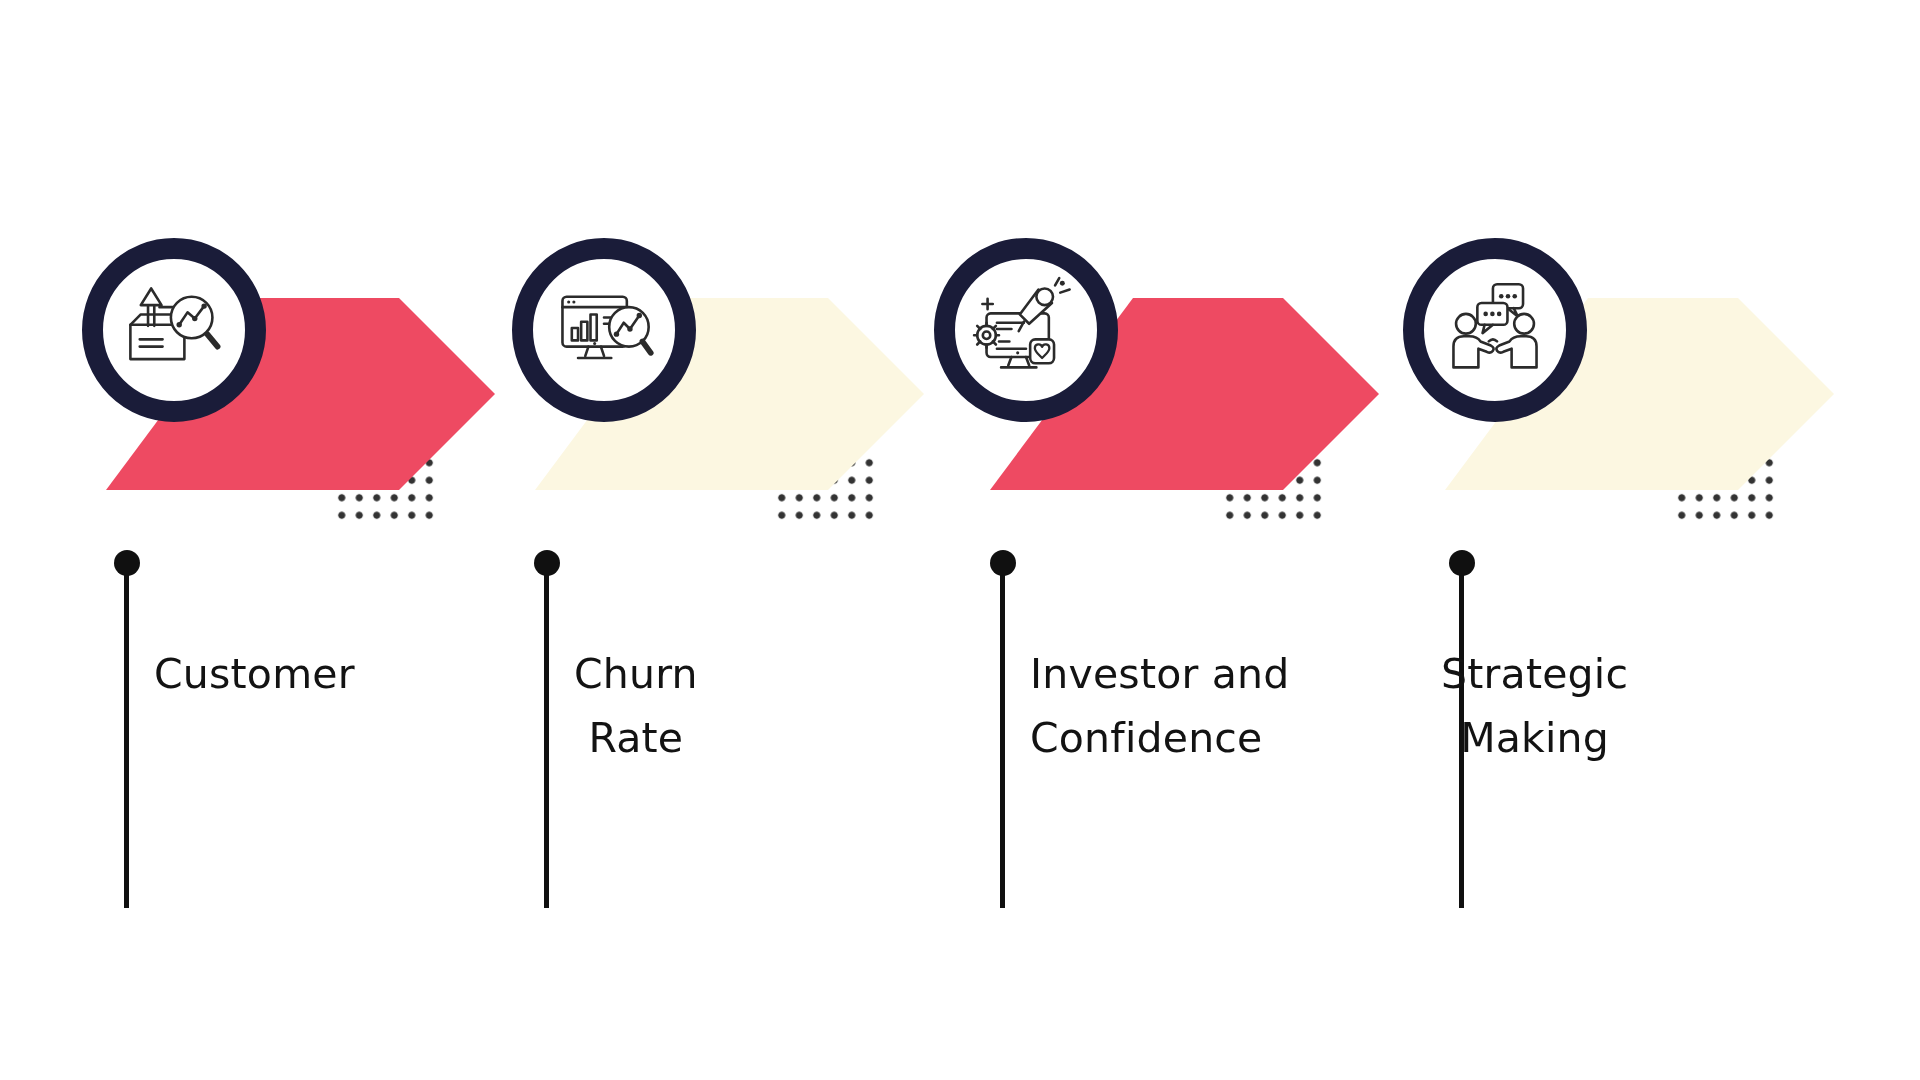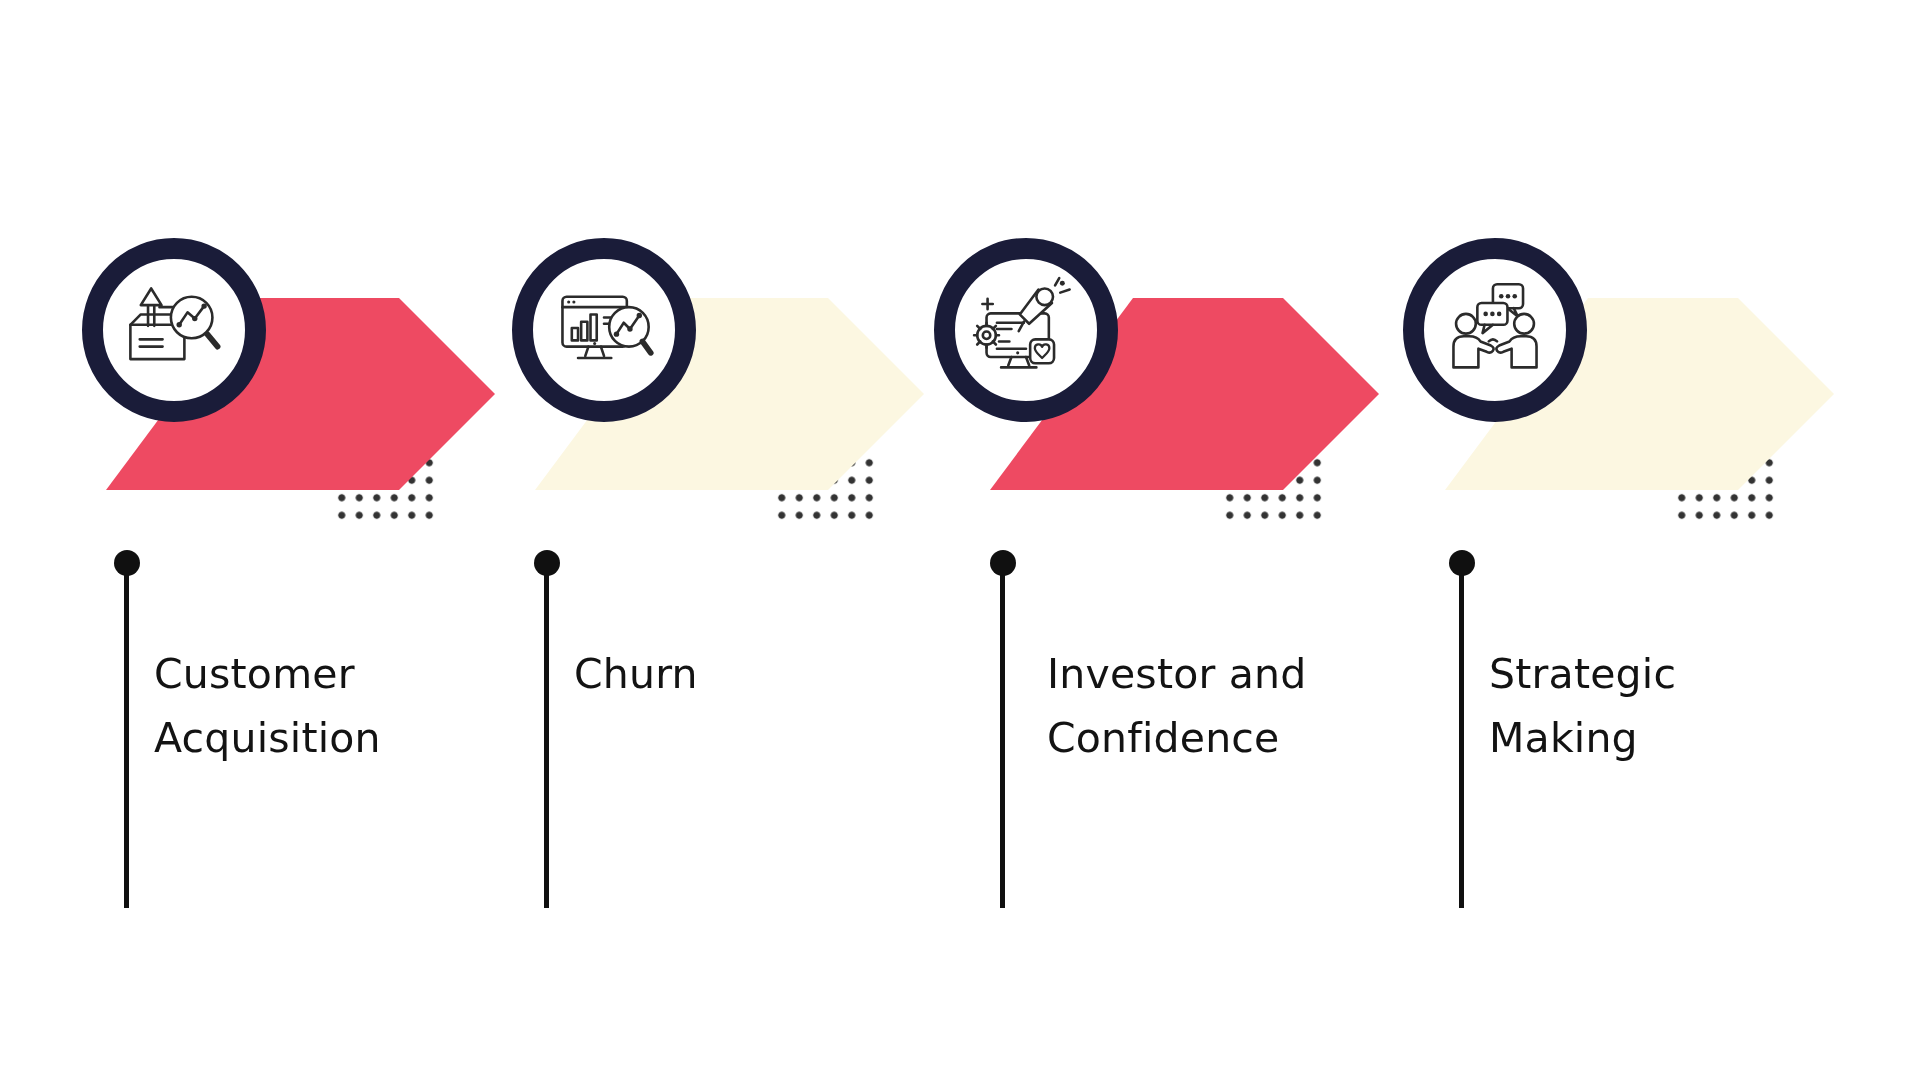--- a/index.html
+++ b/index.html
@@ -62,21 +62,20 @@
         <circle class="solid" cx="57" cy="47" r="2.6"></circle>
         <circle class="solid" cx="72" cy="41" r="2.6"></circle>
         <circle class="solid" cx="81" cy="29" r="2.6"></circle>
         <path class="thick" d="M84 56 L94 68"></path>
       </svg>
     </div>
     <div class="pin" style="left:114px;"></div>
     <div class="connector" style="left:124px;"></div>
     <div class="label" style="left: 154px;">
       <div>Customer</div>
-      <div>Acquisition</div>
     </div>
   </div>
 
   <div>
     <div class="dots" style="left:773px;"></div>
     <svg class="arrow-svg" style="left:535px;" viewBox="0 0 390 192">
       <polygon points="143,0 293,0 389,96 293,192 0,192" fill="#fcf7e1"></polygon>
     </svg>
     <div class="badge" style="left:512px;">
       <svg class="icon" viewBox="0 0 104 104">
@@ -95,20 +94,21 @@
         <circle class="solid" cx="64" cy="56" r="2.6"></circle>
         <circle class="solid" cx="77" cy="51" r="2.6"></circle>
         <circle class="solid" cx="86" cy="38" r="2.6"></circle>
         <path class="thick" d="M89 63 L97 74"></path>
       </svg>
     </div>
     <div class="pin" style="left:534px;"></div>
     <div class="connector" style="left:544px;"></div>
     <div class="label" style="left:574px;text-align:center;">
       <div>Churn</div>
+      <div>Rate</div>
     </div>
   </div>
 
   <div>
     <div class="dots" style="left:1221px;"></div>
     <svg class="arrow-svg" style="left:990px;" viewBox="0 0 390 192">
       <polygon points="143,0 293,0 389,96 293,192 0,192" fill="#ee4a62"></polygon>
     </svg>
     <div class="badge" style="left:934px;">
       <svg class="icon" viewBox="0 0 104 104">
@@ -124,21 +124,21 @@
         <circle class="wfill" cx="70" cy="20" r="8"></circle>
         <path d="M50 44 L45 53"></path>
         <path d="M80 9 L84 2 M85 16 L94 13"></path>
         <circle class="solid" cx="87" cy="7" r="2.4"></circle>
         <rect class="wfill" x="56" y="61" width="23" height="23" rx="5"></rect>
         <path d="M67.5 79 C63 74.5 60.5 72.5 60.5 69.5 a3.6 3.6 0 0 1 7 -1.2 a3.6 3.6 0 0 1 7 1.2 c0 3 -2.5 5 -7 9.5 Z" stroke-width="2.2"></path>
       </svg>
     </div>
     <div class="pin" style="left:990px;"></div>
     <div class="connector" style="left:1000px;"></div>
-    <div class="label" style="left:1030px;margin-left:17px;">
+    <div class="label" style="left:1030px;">
       <div>Investor and</div>
       <div>Confidence</div>
     </div>
   </div>
 
   <div>
     <div class="dots" style="left:1673px;"></div>
     <svg class="arrow-svg" style="left:1445px;" viewBox="0 0 390 192">
       <polygon points="143,0 293,0 389,96 293,192 0,192" fill="#fcf7e1"></polygon>
     </svg>
@@ -156,19 +156,19 @@
         <circle class="solid" cx="56" cy="36.5" r="2.2"></circle>
         <circle class="wfill" cx="24" cy="46" r="9.5"></circle>
         <path class="wfill" d="M12 88 V68 q0 -10 10 -10 h5 q8 0 11 5 l10 4 q4 2 2 5 q-2 3 -6 1 l-8 -3 V88 Z"></path>
         <circle class="wfill" cx="80" cy="46" r="9.5"></circle>
         <path class="wfill" d="M92 88 V68 q0 -10 -10 -10 h-5 q-8 0 -11 5 l-10 4 q-4 2 -2 5 q2 3 6 1 l8 -3 V88 Z"></path>
         <path d="M46 63 q4 -4 8 0"></path>
       </svg>
     </div>
     <div class="pin" style="left:1449px;"></div>
     <div class="connector" style="left:1459px;"></div>
-    <div class="label" style="left:1489px;">
+    <div class="label" style="left:1441px;text-align:center;">
       <div>Strategic</div>
       <div>Making</div>
     </div>
   </div>
 
 </div>
 
 </body></html>

